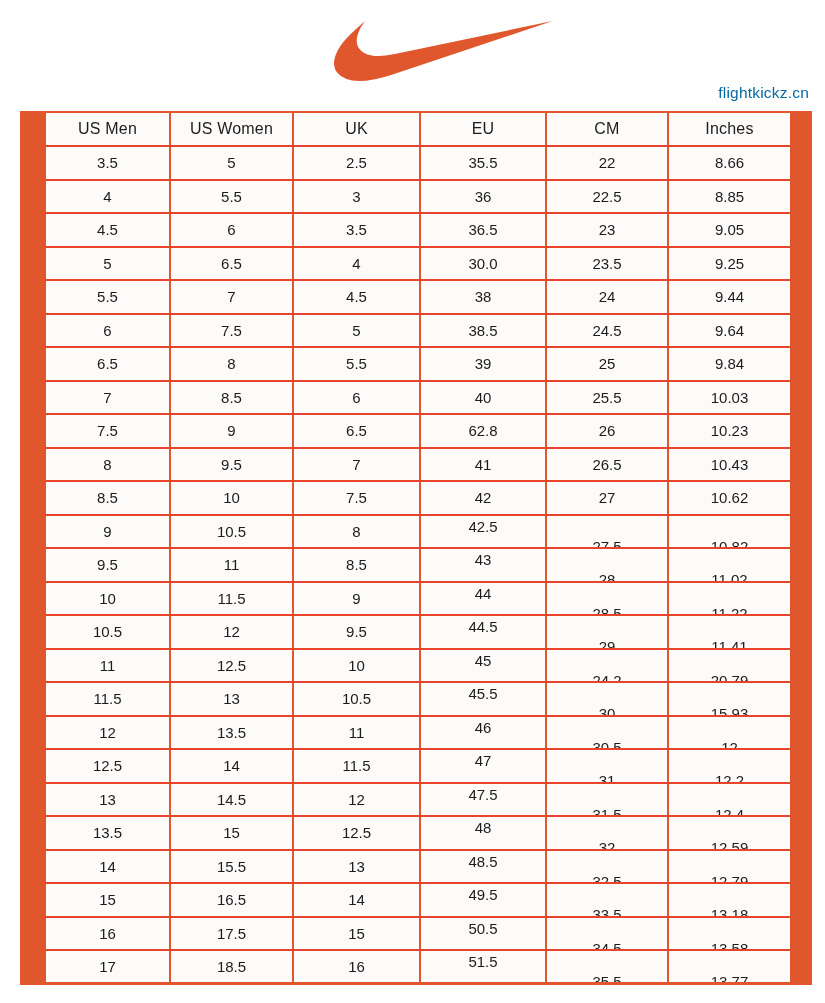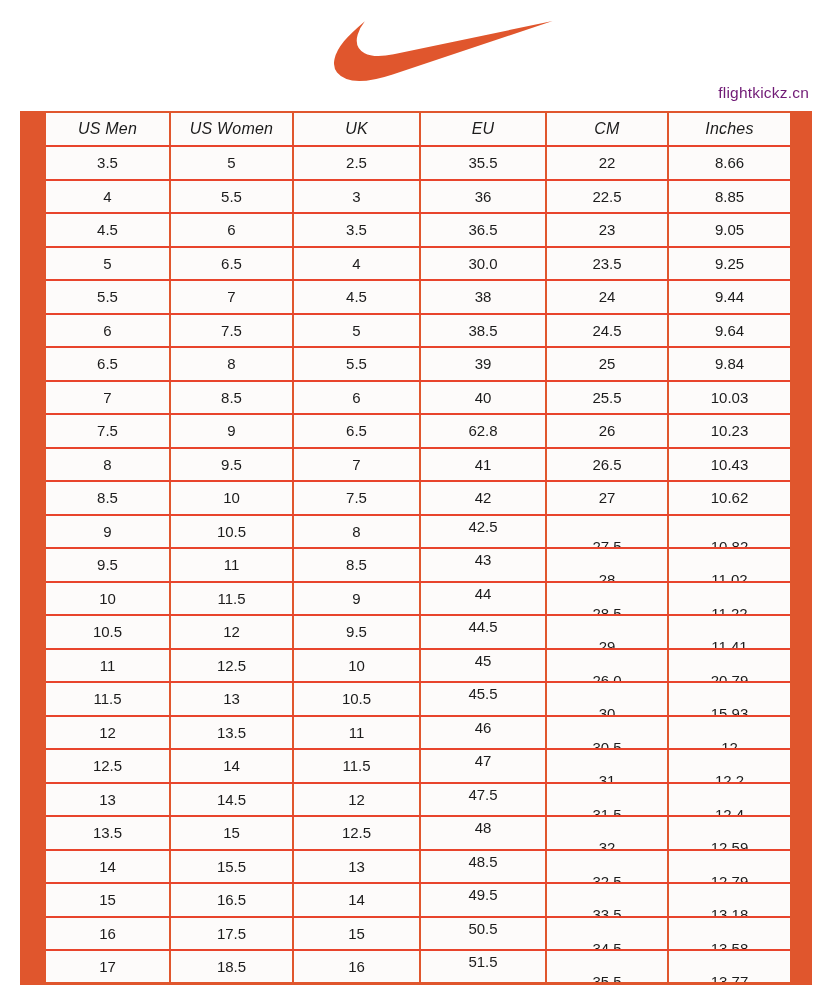--- a/index.html
+++ b/index.html
@@ -25,21 +25,21 @@
     width: 220px;
     height: 80px;
   }
   .logo svg { display: block; width: 100%; height: 100%; }
   .watermark {
     position: absolute;
     right: 16px;
     top: 84px;
     font-size: 15.5px;
     font-weight: 500;
-    color: #701a75;
+    color: #0369a1;
     letter-spacing: 0.2px;
   }
   .table-frame {
     position: absolute;
     left: 20px;
     top: 111px;
     width: 792px;
     height: 874px;
     background: var(--cell-background, #FDFBFA);
     border-style: solid;
@@ -62,21 +62,21 @@
     padding: 0;
     border-left: 2px solid var(--accent-orange, #E0562D);
     border-right: 2px solid var(--accent-orange, #E0562D);
     border-top: 2px solid var(--grid-red, #E8442C);
     border-bottom: 2px solid var(--grid-red, #E8442C);
     background: var(--cell-background, #FDFBFA);
     overflow: hidden;
   }
   .size-table th:first-child, .size-table td:first-child { border-left: none; }
   .size-table th:last-child, .size-table td:last-child { border-right: none; margin-left: 12px; }
-  .size-table thead th { border-top: none; font-style: italic; }
+  .size-table thead th { border-top: none; }
   .size-table tbody tr:last-child td { border-bottom: none; }
   .size-table thead tr { height: 33px; }
   .size-table thead th {
     font-size: 16px;
     font-weight: 400;
     letter-spacing: 0.2px;
   }
   .size-table td { font-size: 15px; font-weight: 400; }
   .cell-text { position: relative; display: inline-block; line-height: 1; }
   td.raised  .cell-text { top: -5px; }
@@ -234,21 +234,21 @@
             <td><span class="cell-text">9.5</span></td>
             <td class="raised"><span class="cell-text">44.5</span></td>
             <td class="lowered"><span class="cell-text">29</span></td>
             <td class="lowered"><span class="cell-text">11.41</span></td>
           </tr>
           <tr>
             <td><span class="cell-text">11</span></td>
             <td><span class="cell-text">12.5</span></td>
             <td><span class="cell-text">10</span></td>
             <td class="raised"><span class="cell-text">45</span></td>
-            <td class="lowered"><span class="cell-text">26.0</span></td>
+            <td class="lowered"><span class="cell-text">24.2</span></td>
             <td class="lowered"><span class="cell-text">20.79</span></td>
           </tr>
           <tr>
             <td><span class="cell-text">11.5</span></td>
             <td><span class="cell-text">13</span></td>
             <td><span class="cell-text">10.5</span></td>
             <td class="raised"><span class="cell-text">45.5</span></td>
             <td class="lowered"><span class="cell-text">30</span></td>
             <td class="lowered"><span class="cell-text">15.93</span></td>
           </tr>

